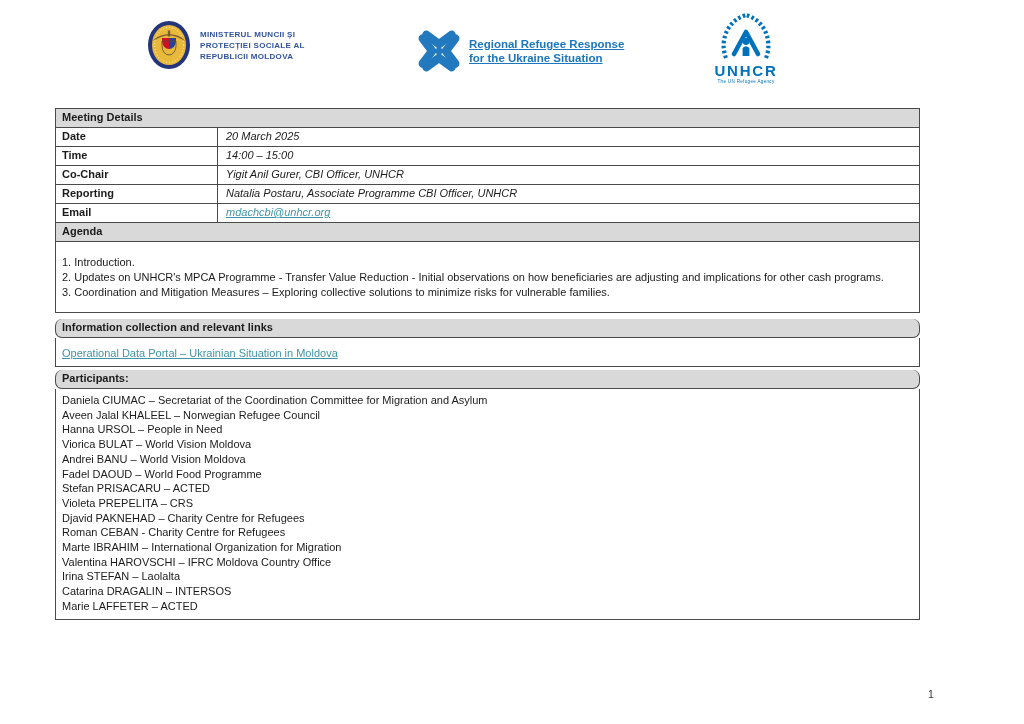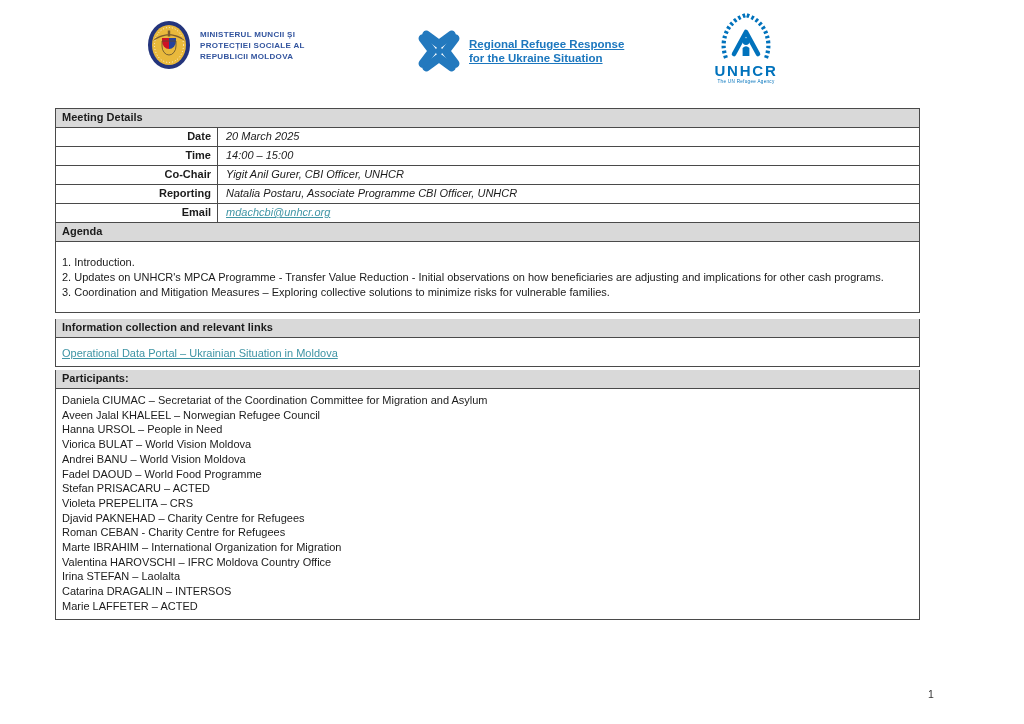--- a/index.html
+++ b/index.html
@@ -21,28 +21,28 @@
   .doc-title { position:absolute; left:88px; top:110px; font-size:11px; font-weight:normal;
                color:#2E75B6; letter-spacing:.2px; }
 
   
   .content { position:absolute; left:55px; top:108px; width:865px; font-size:11px; }
   .sec-header { background:#D9D9D9; border:1px solid #4a4a4a; font-weight:bold;
                 padding:2px 6px 3px 6px; line-height:13px; }
   .section + .section .sec-header { border-top:none; }
   .kv-row { display:flex; border:1px solid #4a4a4a; border-top:none; }
   .kv-label { width:162px; font-weight:bold; padding:2px 6px 3px 6px; line-height:13px;
-              border-right:1px solid #4a4a4a;text-align:right; }
+              border-right:1px solid #4a4a4a; }
   .kv-value { flex:1; font-style:italic; padding:2px 8px 3px 8px; line-height:13px; }
   .kv-value a, .doc-link { color:#4095A5; text-decoration:underline; cursor:pointer; }
   .sec-body { border:1px solid #4a4a4a; border-top:none; }
   .agenda-body { padding:13px 10px 12px 6px; }
   .agenda-item { line-height:15px; }
   .gap6 { margin-top:6px; }
-  .gap6 .sec-header, .gap3 .sec-header { border-top:1px solid #4a4a4a; }
+  .gap6 .sec-header, .gap3 .sec-header { border-top:1px solid #4a4a4a;border-radius:7px; }
   .gap3 { margin-top:3px; }
   .link-body { padding:9px 6px 7px 6px; }
   .participants-body { padding:4px 6px 5px 6px; }
   .participant { line-height:14.7px; }
 
   .page-number { position:absolute; left:928px; top:688px; font-size:10.5px; color:#333; }
 </style>
 </head>
 <body>
 

